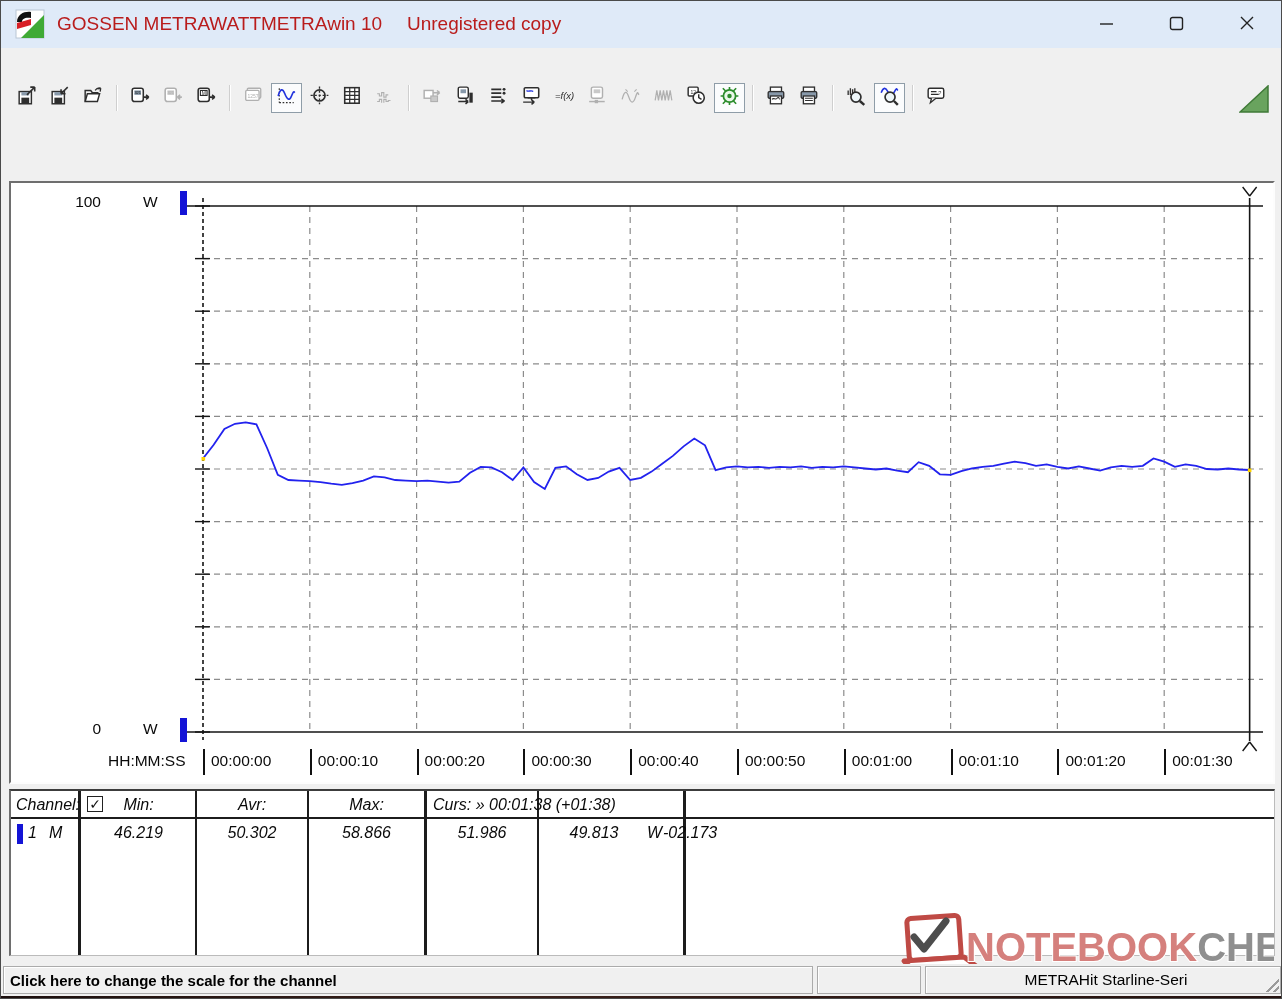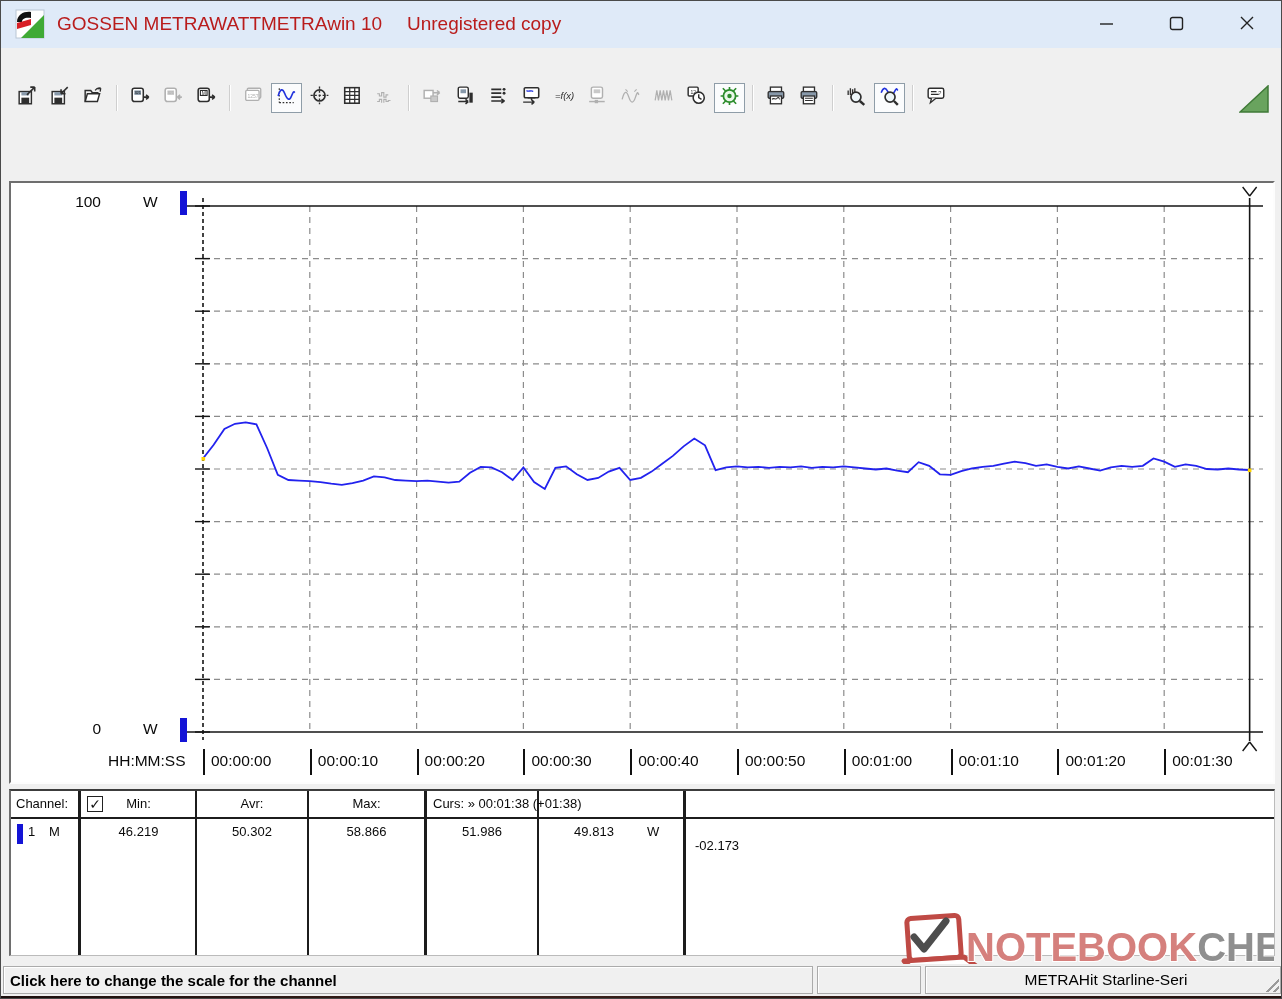--- a/index.html
+++ b/index.html
@@ -32,21 +32,21 @@
     border-top:2px solid #6e6e6e; border-left:2px solid #6e6e6e; border-right:2px solid #fdfdfd; border-bottom:2px solid #fdfdfd; }
   .chart-label { position:absolute; font-size:15.5px; color:#0a0a0a; white-space:nowrap; }
   .y-end-marker { position:absolute; width:7px; height:24px; background:#1414d6; }
   .x-tick-bar { position:absolute; width:2px; height:26px; background:#111; }
   #plot-svg-holder { position:absolute; left:0; top:0; width:1262px; height:599px; }
   
   .tablepanel { position:absolute; left:8px; top:788px; width:1266px; height:167px; background:#ffffff;
     border-top:2px solid #3c3c3c; border-left:2px solid #6e6e6e; border-right:1px solid #bbb; border-bottom:1px solid #bbb; }
   .tbl-vline { position:absolute; top:0; bottom:0; background:#1c1c1c; }
   .tbl-hline { position:absolute; left:0; right:0; height:2px; background:#1c1c1c; }
-  .tbl-text { position:absolute; font-size:13px; color:#0a0a0a; white-space:nowrap; }
+  .tbl-text { position:absolute; font-size:16px; color:#0a0a0a; white-space:nowrap;font-style:italic; }
   .tbl-center { text-align:center; }
   .chk { position:absolute; width:16px; height:16px; background:#fff; border:1px solid #222; font-size:14px; line-height:14px; text-align:center; color:#111; }
   .chan-marker { position:absolute; width:6px; height:20px; background:#1414d6; }
   
   .watermark { position:absolute; left:893px; top:912px; width:380px; height:72px; pointer-events:none; }
   
   .statusbar { position:absolute; left:0; top:963px; width:100%; height:32px; background:#f0f0f0; }
   .sb-seg { position:absolute; top:2px; height:28px; background:#f0f0f0; border:1px solid #ababab; box-shadow:inset 1px 1px 0 #fff; display:flex; align-items:center; padding-left:6px; font-size:15px; font-weight:bold; color:#000; white-space:nowrap; overflow:hidden; }
   .sb-seg.plain { font-weight:normal; font-size:15.5px; }
   .grip { position:absolute; right:1px; bottom:1px; width:16px; height:16px;
@@ -381,21 +381,21 @@
 
     <div class="chan-marker" style="left:6px; top:33px;"></div>
     <span class="tbl-text" style="left:17px; top:33px;">1</span>
     <span class="tbl-text" style="left:38px; top:33px;">M</span>
     <span class="tbl-text tbl-center" style="left:70px; top:33px; width:115px;">46.219</span>
     <span class="tbl-text tbl-center" style="left:186px; top:33px; width:110px;">50.302</span>
     <span class="tbl-text tbl-center" style="left:298px; top:33px; width:115px;">58.866</span>
     <span class="tbl-text tbl-center" style="left:416px; top:33px; width:110px;">51.986</span>
     <span class="tbl-text tbl-center" style="left:528px; top:33px; width:110px;">49.813</span>
     <span class="tbl-text" style="left:636px; top:33px;">W</span>
-    <span class="tbl-text" style="left:684px; top:33px;margin-top:14px;">-02.173</span>
+    <span class="tbl-text" style="left:652px; top:33px;">-02.173</span>
   </div>
 
   <svg class="watermark" viewBox="0 0 380 72">
     <g>
       <rect x="14" y="4" width="52" height="42" rx="4" transform="rotate(-4 40 25)" fill="#ffffff" stroke="#bf4a45" stroke-width="5"></rect>
       <path d="M20 24 L30 36 L52 8" fill="none" stroke="#4d4d4d" stroke-width="7" stroke-linecap="round" stroke-linejoin="round"></path>
       <path d="M10 48 L70 44 L86 56 L24 62 Z" fill="#ffffff" stroke="#bf4a45" stroke-width="5" stroke-linejoin="round"></path>
     </g>
     <text x="72" y="48" font-family="Liberation Sans, sans-serif" font-size="40" font-weight="bold" letter-spacing="0" style="paint-order:stroke;" stroke="#ffffff" stroke-width="2">
       <tspan fill="#d5807d">NOTEBOOK</tspan><tspan fill="#8f8f8f">CHECK</tspan>

